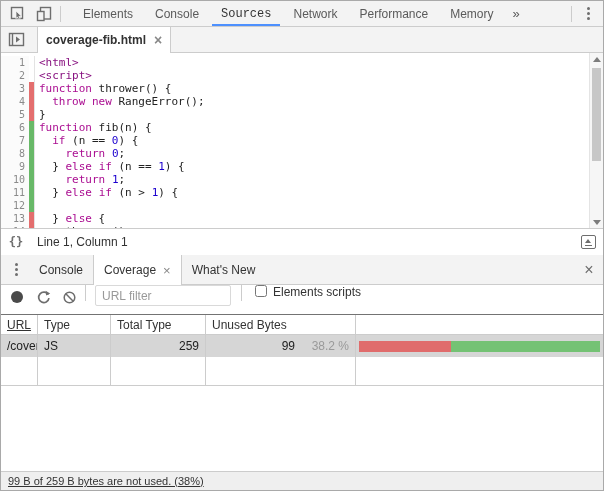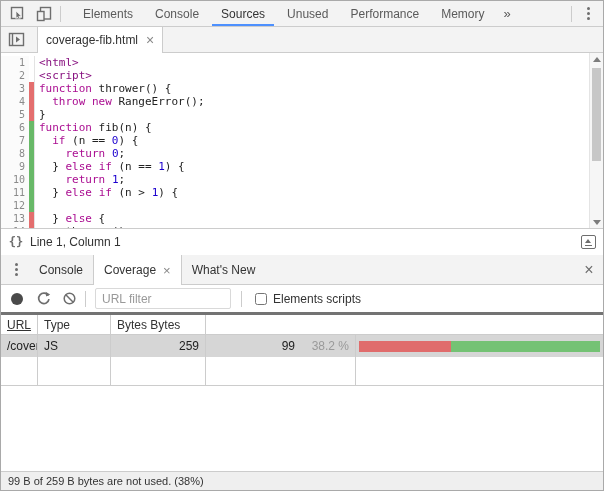--- a/index.html
+++ b/index.html
@@ -6,30 +6,30 @@
   html,body { background:#fff; }
   body { font-family:"Liberation Sans", sans-serif; color:#333; }
   #app { width:604px; height:491px; border:1px solid #a9a9a9; display:flex; flex-direction:column; background:#84cc16; overflow:hidden; }
 
   
   .top-toolbar { height:26px; background:#f3f3f3; border-bottom:1px solid #ccc; display:flex; align-items:center; flex-shrink:0; }
   .icon-btn { width:26px; height:24px; display:flex; align-items:center; justify-content:center; cursor:pointer; flex-shrink:0; }
   .vsep { width:1px; height:16px; background:#ccc; margin:0 3px; flex-shrink:0; }
   .main-tabs { display:flex; height:100%; align-items:stretch; margin-left:8px; }
   .main-tab { padding:0 11px; display:flex; align-items:center; font-size:12px; color:#5a5a5a; cursor:pointer; position:relative; white-space:nowrap; }
-  .main-tab.active { color:#333; }
+  .main-tab.active { color:#333;font-family:Liberation Mono, monospace; }
   .main-tab.active::after { content:""; position:absolute; left:2px; right:2px; bottom:0; height:2px; background:var(--accent); }
   .overflow-chevron { font-size:13px; color:#5a5a5a; padding:0 8px; display:flex; align-items:center; cursor:pointer; }
   .spacer { flex:1; }
   .kebab { display:flex; flex-direction:column; gap:2px; align-items:center; }
   .kebab i { width:3px; height:3px; border-radius:50%; background:#6e6e6e; }
 
   
   .filetab-bar { height:26px; background:#f3f3f3; border-bottom:1px solid #ccc; display:flex; align-items:stretch; flex-shrink:0; }
-  .file-tab { margin-left:8px; background:#fff; border-left:1px solid #ccc; border-right:1px solid #ccc; display:flex; align-items:center; padding:0 8px; font-size:12px; color:#333; margin-bottom:-1px; cursor:pointer; }
+  .file-tab { margin-left:8px; background:#fff; border-left:1px solid #ccc; border-right:1px solid #ccc; display:flex; align-items:center; padding:0 8px; font-size:12px; color:#333; margin-bottom:-1px; cursor:pointer;font-weight:bold; }
   .file-tab .close-x { margin-left:8px; color:#888; font-size:14px; line-height:1; cursor:pointer; }
 
   
   .editor { flex:1; position:relative; background:#fff; overflow:hidden; }
   .code-lines { padding-top:3px; }
   .code-line { display:flex; height:13px; line-height:13px; font-family:"DejaVu Sans Mono", monospace; font-size:11px; }
   .line-number { width:28px; text-align:right; padding-right:4px; color:#8a8a8a; background:#fbfbfb; flex-shrink:0; font-size:10px; }
   .cov { width:5px; flex-shrink:0; }
   .cov-none { background:transparent; }
   .cov-red { background:var(--cov-red); }
@@ -44,33 +44,33 @@
   .scroll-arrow { position:absolute; left:0; width:14px; height:12px; display:flex; align-items:center; justify-content:center; cursor:pointer; }
   .scroll-arrow.up { top:0; }
   .scroll-arrow.down { bottom:0; }
   .tri-up { width:0; height:0; border-left:4px solid transparent; border-right:4px solid transparent; border-bottom:5px solid #7c7c7c; }
   .tri-down { width:0; height:0; border-left:4px solid transparent; border-right:4px solid transparent; border-top:5px solid #7c7c7c; }
   .scroll-thumb { position:absolute; left:2px; width:9px; top:15px; height:93px; background:#c7c7c7; cursor:grab; }
 
   
   .status-bar { height:27px; border-top:1px solid #ccc; background:#fff; display:flex; align-items:center; flex-shrink:0; }
   .braces { font-family:"DejaVu Sans Mono", monospace; font-size:12px; color:#6e6e6e; font-weight:bold; }
-  .status-text { font-size:12px; color:#333; margin-left:1px; }
+  .status-text { font-size:12px; color:#333; margin-left:8px; }
   .expand-box { width:15px; height:14px; border:1px solid #6e6e6e; border-radius:2px; position:relative; }
   .expand-box .t { position:absolute; left:3px; top:3px; width:0; height:0; border-left:3.5px solid transparent; border-right:3.5px solid transparent; border-bottom:4px solid #6e6e6e; }
   .expand-box .l { position:absolute; left:3px; right:3px; bottom:2px; height:1.5px; background:#6e6e6e; }
 
   
   .drawer-tabbar { height:30px; background:#f3f3f3; border-bottom:1px solid #ccc; display:flex; align-items:stretch; flex-shrink:0; }
   .drawer-tab { padding:0 10px; display:flex; align-items:center; font-size:12px; color:#333; cursor:pointer; white-space:nowrap; }
   .drawer-tab.active { background:#fff; border-left:1px solid #ccc; border-right:1px solid #ccc; margin-bottom:-1px; }
   .drawer-tab .close-x { margin-left:7px; color:#888; font-size:13px; line-height:1; }
   .drawer-close { margin-left:auto; width:28px; display:flex; align-items:center; justify-content:center; color:#6e6e6e; font-size:16px; cursor:pointer; }
 
-  .cov-toolbar { height:30px; background:#fff; border-bottom:3px solid #737373; display:flex; align-items:center; flex-shrink:0; }
+  .cov-toolbar { height:30px; background:#fff; border-bottom:1px solid #737373; display:flex; flex-shrink:0; }
   .record-dot { width:12px; height:12px; border-radius:50%; background:#4a4a4a; }
   .url-filter { width:136px; height:21px; border:1px solid #d9d9d9; border-radius:2px; font-size:12px; padding:0 6px; color:#333; outline:none; font-family:"Liberation Sans", sans-serif; }
   .url-filter::placeholder { color:#999; }
   .cs-check { width:12px; height:12px; margin:0 6px 0 10px; accent-color:#888; }
   .cs-label { font-size:12px; color:#333; }
 
   
   .grid { flex:1; display:flex; flex-direction:column; background:#fff; overflow:hidden; }
   .grid-header { display:flex; height:20px; border-bottom:1px solid #ccc; align-items:center; flex-shrink:0; }
   .gh-cell { font-size:12px; color:#333; padding:0 6px; border-right:1px solid #ccc; height:100%; display:flex; align-items:center; overflow:hidden; white-space:nowrap; }
@@ -78,21 +78,21 @@
   .grid-row.selected { background:#d6d6d6; }
   .gr-cell { font-size:12px; color:#222; padding:0 6px; height:100%; display:flex; align-items:center; overflow:hidden; white-space:nowrap; border-right:1px solid #ccc; }
   .gr-cell.num { justify-content:flex-end; }
   .pct { color:#9a9a9a; width:54px; text-align:right; }
   .bar-cell { flex:1; height:100%; display:flex; align-items:center; padding:0 3px; }
   .usage-bar { display:flex; height:11px; width:100%; }
   .usage-bar .red { background:var(--bar-red); height:100%; }
   .usage-bar .green { background:var(--bar-green); height:100%; flex:1; }
   .filler-row { display:flex; height:29px; border-bottom:1px solid #ccc; flex-shrink:0; }
   .filler-cell { border-right:1px solid #ccc; height:100%; }
-  .grid-footer { margin-top:auto; height:19px; background:#efefef; border-top:1px solid #ccc; display:flex; align-items:center; padding:0 7px; font-size:11px; color:#333; flex-shrink:0; }
+  .grid-footer { margin-top:auto; height:19px; background:#efefef; border-top:1px solid #ccc; display:flex; align-items:center; padding:0 7px; font-size:11px; color:#333; flex-shrink:0;text-decoration:underline; }
 
   svg .st { stroke:#6e6e6e; fill:none; stroke-width:1.4; }
   svg .fl { fill:#6e6e6e; }
 </style>
 </head>
 <body>
 
 <div id="app">
 
   <div class="top-toolbar">
@@ -106,21 +106,21 @@
       <svg width="16" height="16" viewBox="0 0 16 16">
         <rect class="st" x="4.5" y="1.5" width="10" height="11.5"></rect>
         <rect x="1.5" y="5.5" width="6.5" height="9" fill="#f3f3f3" stroke="#6e6e6e" stroke-width="1.4"></rect>
       </svg>
     </div>
     <div class="vsep"></div>
     <div class="main-tabs">
         <div class="main-tab">Elements</div>
         <div class="main-tab">Console</div>
         <div class="main-tab active">Sources</div>
-        <div class="main-tab">Unused</div>
+        <div class="main-tab">Network</div>
         <div class="main-tab">Performance</div>
         <div class="main-tab">Memory</div>
       </div>
     <div class="overflow-chevron">»</div>
     <div class="spacer"></div>
     <div class="vsep"></div>
     <div class="icon-btn" style="margin-right:2px;">
       <div class="kebab">
           <i></i>
           <i></i>
@@ -297,21 +297,22 @@
     <input class="url-filter" type="text" style="margin-left: 6px;" placeholder="URL filter">
     <div class="vsep" style="margin-left:10px;"></div>
     <input class="cs-check" type="checkbox" style="">
     <span class="cs-label">Elements scripts</span>
   </div>
 
   <div class="grid">
     <div class="grid-header">
         <div class="gh-cell" style="width: 37px; flex-shrink: 0; text-decoration: underline;">URL</div>
         <div class="gh-cell" style="width: 73px; flex-shrink: 0;">Type</div>
-        <div class="gh-cell" style="width: 95px; flex-shrink: 0;">Bytes Bytes</div>
+        <div class="gh-cell" style="width: 95px; flex-shrink: 0;">Total Type</div>
+        <div class="gh-cell" style="width: 150px; flex-shrink: 0;">Unused Bytes</div>
         <div class="gh-cell" style="flex: 1 0 0%; border-right: none;"></div>
       </div>
     <div>
         <div class="grid-row selected">
           <div class="gr-cell" style="width: 37px; flex-shrink: 0;">/coverage-fib.html</div>
           <div class="gr-cell" style="width: 73px; flex-shrink: 0;">JS</div>
           <div class="gr-cell num" style="width: 95px; flex-shrink: 0;">259</div>
           <div class="gr-cell num" style="width: 150px; flex-shrink: 0;">
             <span>99</span>
             <span class="pct">38.2 %</span>

